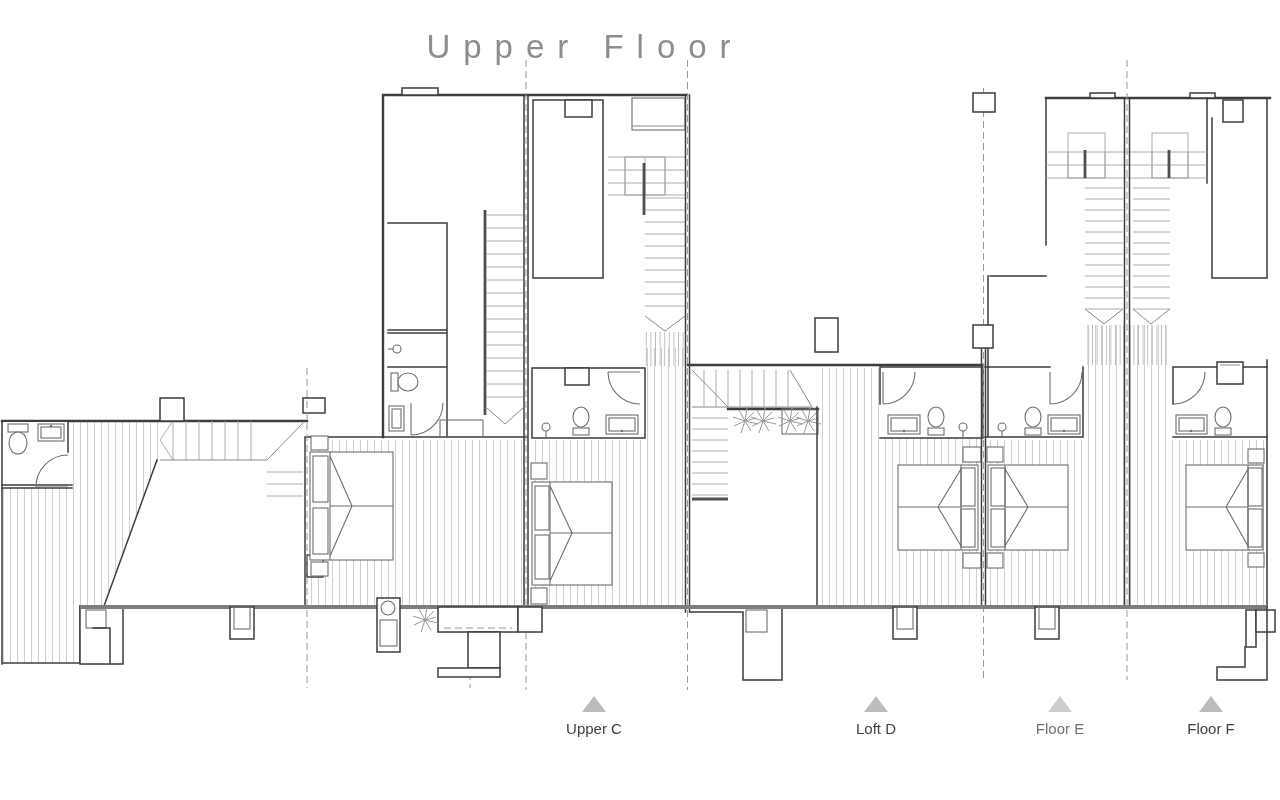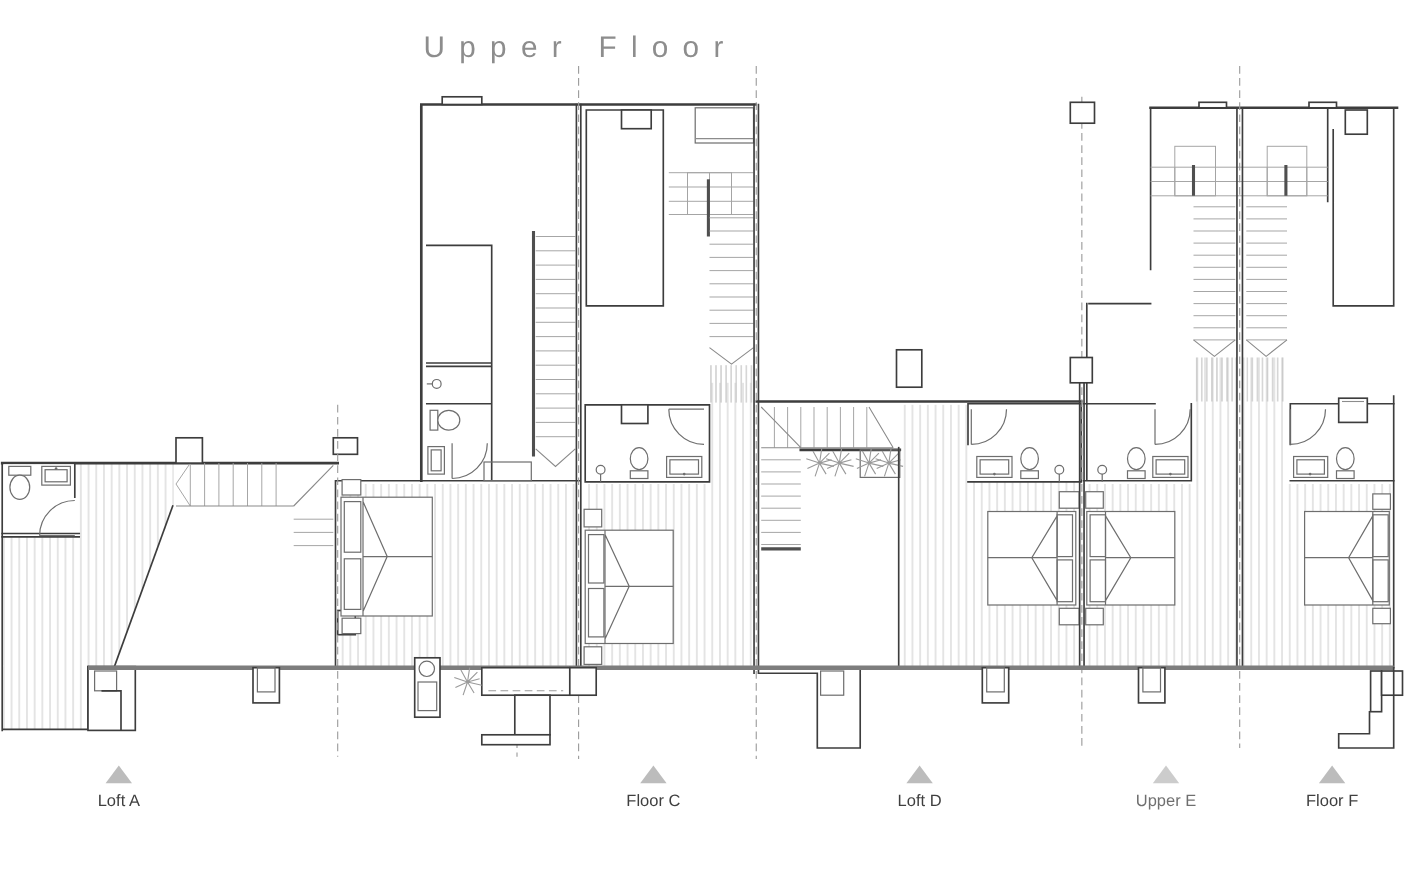--- a/index.html
+++ b/index.html
@@ -1,19 +1,19 @@
 <!DOCTYPE html>
 <html style="--wall: #3d3d3d; --thick_wall: #7d7d7d; --hatch: #cfcfcf; --stair: #a5a5a5; --title: #8d8d8d; --label: #3f3f3f; --triangle: #bcbcbc;"><head>
 <meta charset="utf-8">
 <style>
   html,body{margin:0;padding:0;background:#fff;}
   #stage{position:relative;width:1280px;height:800px;background:#fff;overflow:hidden;
          font-family:"Liberation Sans", sans-serif;}
-  #title{position:absolute;left:385px;top:28px;width:400px;text-align:left;
-         font-size:27px;letter-spacing:13px;color:var(--title,#8d8d8d);font-weight:500;white-space:nowrap;}
+  #title{position:absolute;left:385px;top:28px;width:400px;text-align:center;
+         font-size:33px;letter-spacing:13px;color:var(--title,#8d8d8d);font-weight:500;white-space:nowrap;}
   .marker{position:absolute;width:120px;margin-left:-60px;text-align:center;}
   .tri{width:0;height:0;border-left:12px solid transparent;border-right:12px solid transparent;
        border-bottom:16px solid var(--triangle,#bcbcbc);margin:0 auto;}
   .loft-label{margin-top:8px;font-size:15px;color:var(--label,#3f3f3f);white-space:nowrap;}
   svg{position:absolute;left:0;top:0;}
   .w{stroke:var(--wall,#3d3d3d);stroke-width:1.5;fill:none;stroke-linecap:square;}
   .w2{stroke:var(--wall,#3d3d3d);stroke-width:2.4;fill:none;stroke-linecap:square;}
   .thin{stroke:#8c8c8c;stroke-width:1;fill:none;}
   .st{stroke:var(--stair,#a5a5a5);stroke-width:.9;fill:none;}
   .st2{stroke:#8a8a8a;stroke-width:1;fill:none;}
@@ -335,34 +335,30 @@
         <use href="#palm" x="425" y="620"></use>
       </g>
       <g>
         <rect class="whw" x="1246" y="610" width="10" height="37"></rect>
         <rect class="whw" x="1256" y="610" width="19" height="22"></rect>
         <path class="w" d="M1245 647 V667 H1217 V680 M1217 680 H1267 M1267 607 V680"></path>
       </g>
     </g>
   </svg>
 
-  <div class="marker" style="left:108px;top:696px">
-    <div class="tri"></div>
-    <div class="loft-label">Loft A</div>
-  </div>
   <div class="marker" style="left:594px;top:696px">
     <div class="tri"></div>
-    <div class="loft-label">Floor C</div>
+    <div class="loft-label">Upper C</div>
   </div>
-  <div class="marker" style="left:836px;top:696px">
+  <div class="marker" style="left:876px;top:696px">
     <div class="tri"></div>
     <div class="loft-label">Loft D</div>
   </div>
   <div class="marker" style="left:1060px;top:696px;opacity:.75">
     <div class="tri"></div>
-    <div class="loft-label">Upper E</div>
+    <div class="loft-label">Floor E</div>
   </div>
   <div class="marker" style="left:1211px;top:696px">
     <div class="tri"></div>
     <div class="loft-label">Floor F</div>
   </div>
 
 </div>
 
 </body></html>

